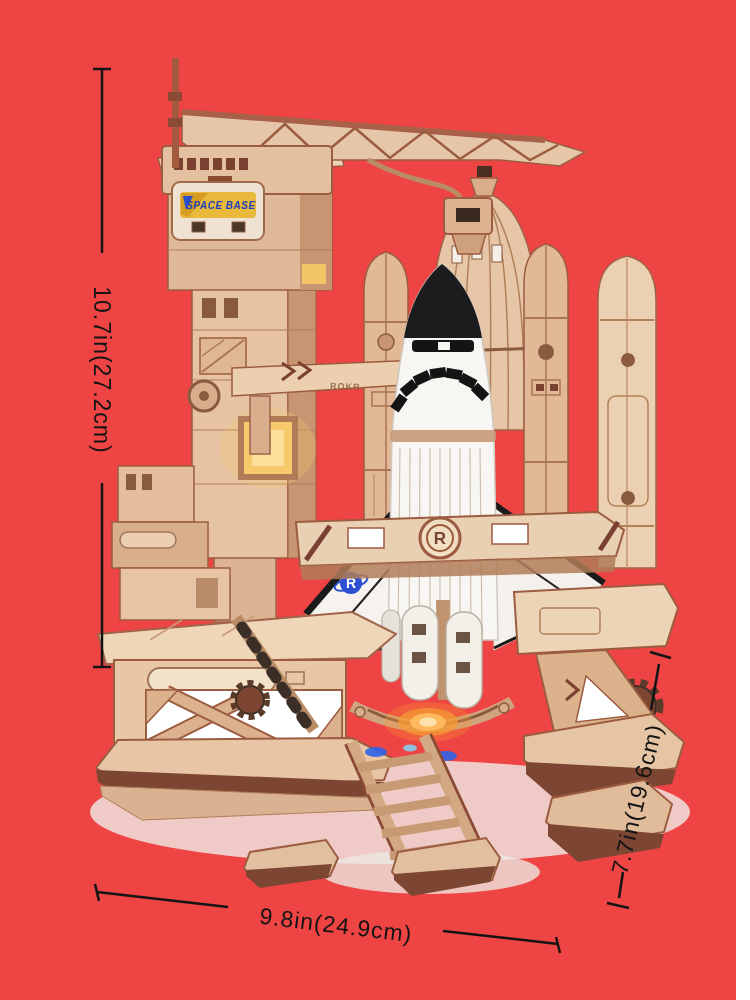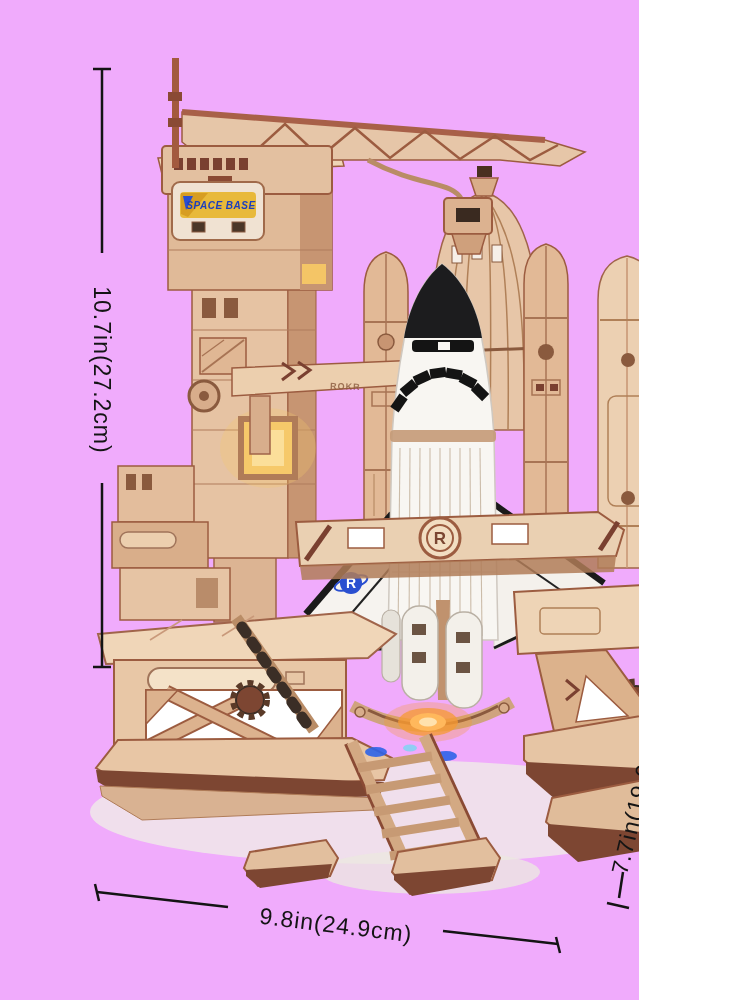--- a/index.html
+++ b/index.html
@@ -1,16 +1,16 @@
 <!DOCTYPE html>
 <html><head>
 <meta charset="utf-8">
 <style>
   html,body{margin:0;padding:0;background:#ffffff;}
-  .stage{position:relative;width:639px;height:1000px;background:#f0abfc;overflow:hidden;
+  .stage{position:relative;width:736px;height:1000px;background:#ef4444;overflow:hidden;
          font-family:"Liberation Sans", sans-serif;}
   svg{display:block;}
   .dim-text{font-family:"Liberation Sans", sans-serif;font-size:23px;fill:#141414;letter-spacing:1px;}
   .sign-text{font-family:"Liberation Sans", sans-serif;font-size:10px;font-weight:700;font-style:italic;
              fill:#1d3fbd;letter-spacing:.5px;}
   .hub-text{font-family:"Liberation Sans", sans-serif;font-size:17px;font-weight:700;fill:#7a4632;}
   .wing-logo-text{font-family:"Liberation Sans", sans-serif;font-size:14px;font-weight:700;fill:#ffffff;}
   .gantry-text{font-family:"Liberation Sans", sans-serif;font-size:9px;font-weight:700;fill:#8a5a3e;letter-spacing:1px;opacity:.8;}
 </style>
 </head>

